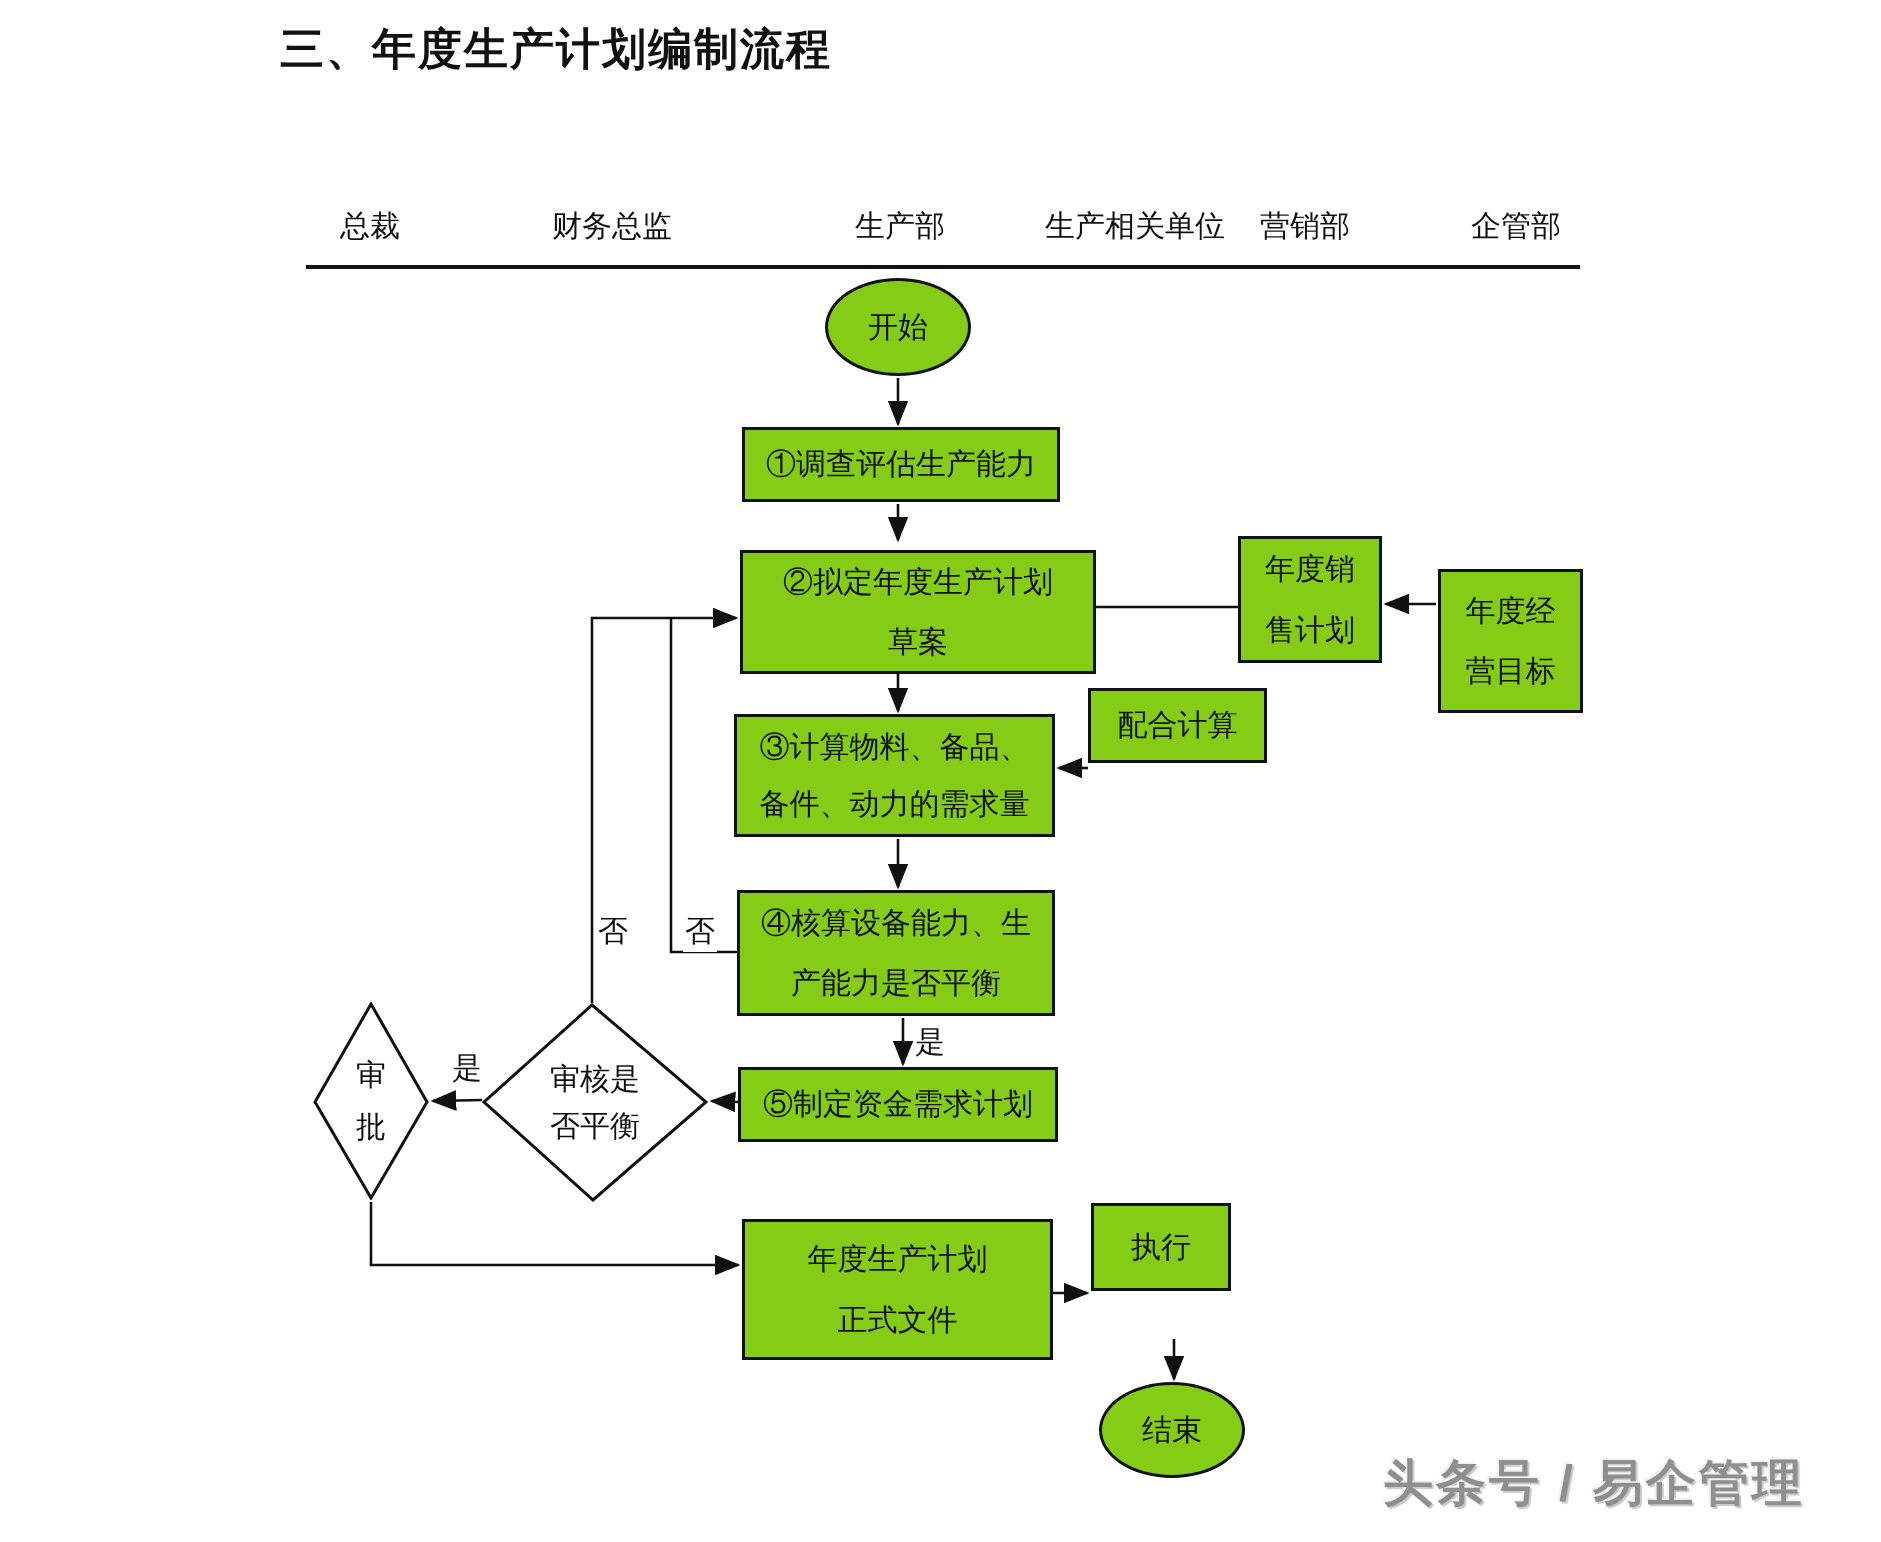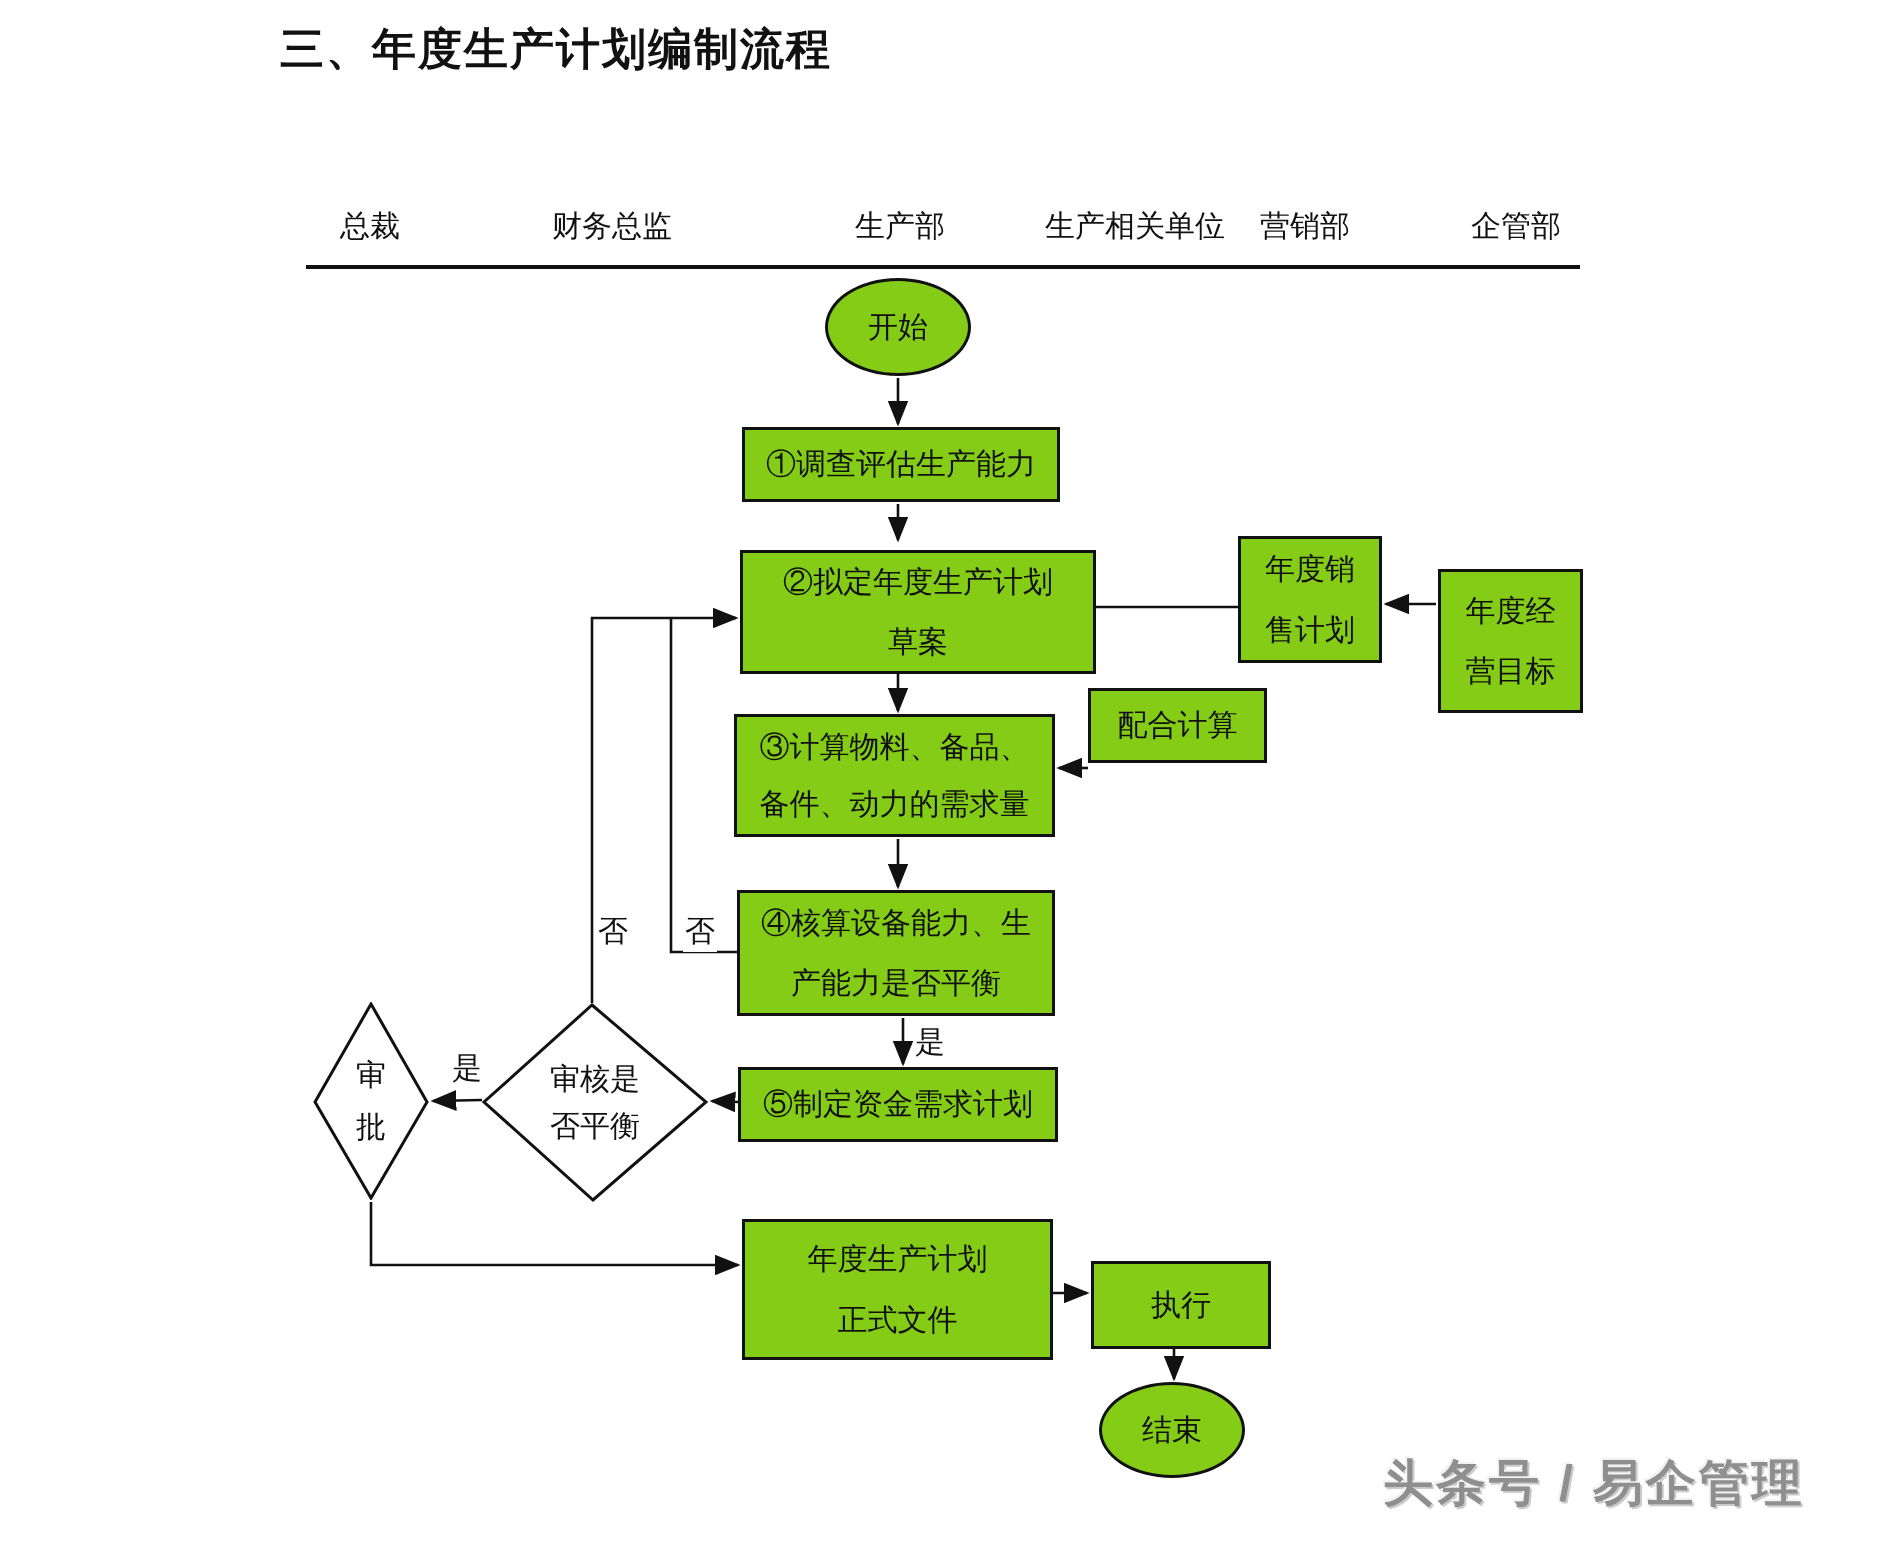--- a/index.html
+++ b/index.html
@@ -141,21 +141,21 @@
       <span>审</span>
       <span>批</span>
     </div>
   </div>
 
   <div class="node box two-line" style="left:742px;top:1219px;width:311px;height:141px;">
     <span>年度生产计划</span>
     <span>正式文件</span>
   </div>
 
-  <div class="node box" style="left:1091px;top:1261px;width:180px;height:88px;">
+  <div class="node box" style="left:1091px;top:1203px;width:140px;height:88px;">
     <span>执行</span>
   </div>
 
   <div class="node ellipse" style="left:1099px;top:1382px;width:146px;height:96px;">
     <span>结束</span>
   </div>
 
   <div class="flow-label" style="left:913px;top:1022px;">是</div>
   <div class="flow-label" style="left:450px;top:1048px;">是</div>
   <div class="flow-label" style="left:596px;top:911px;">否</div>

